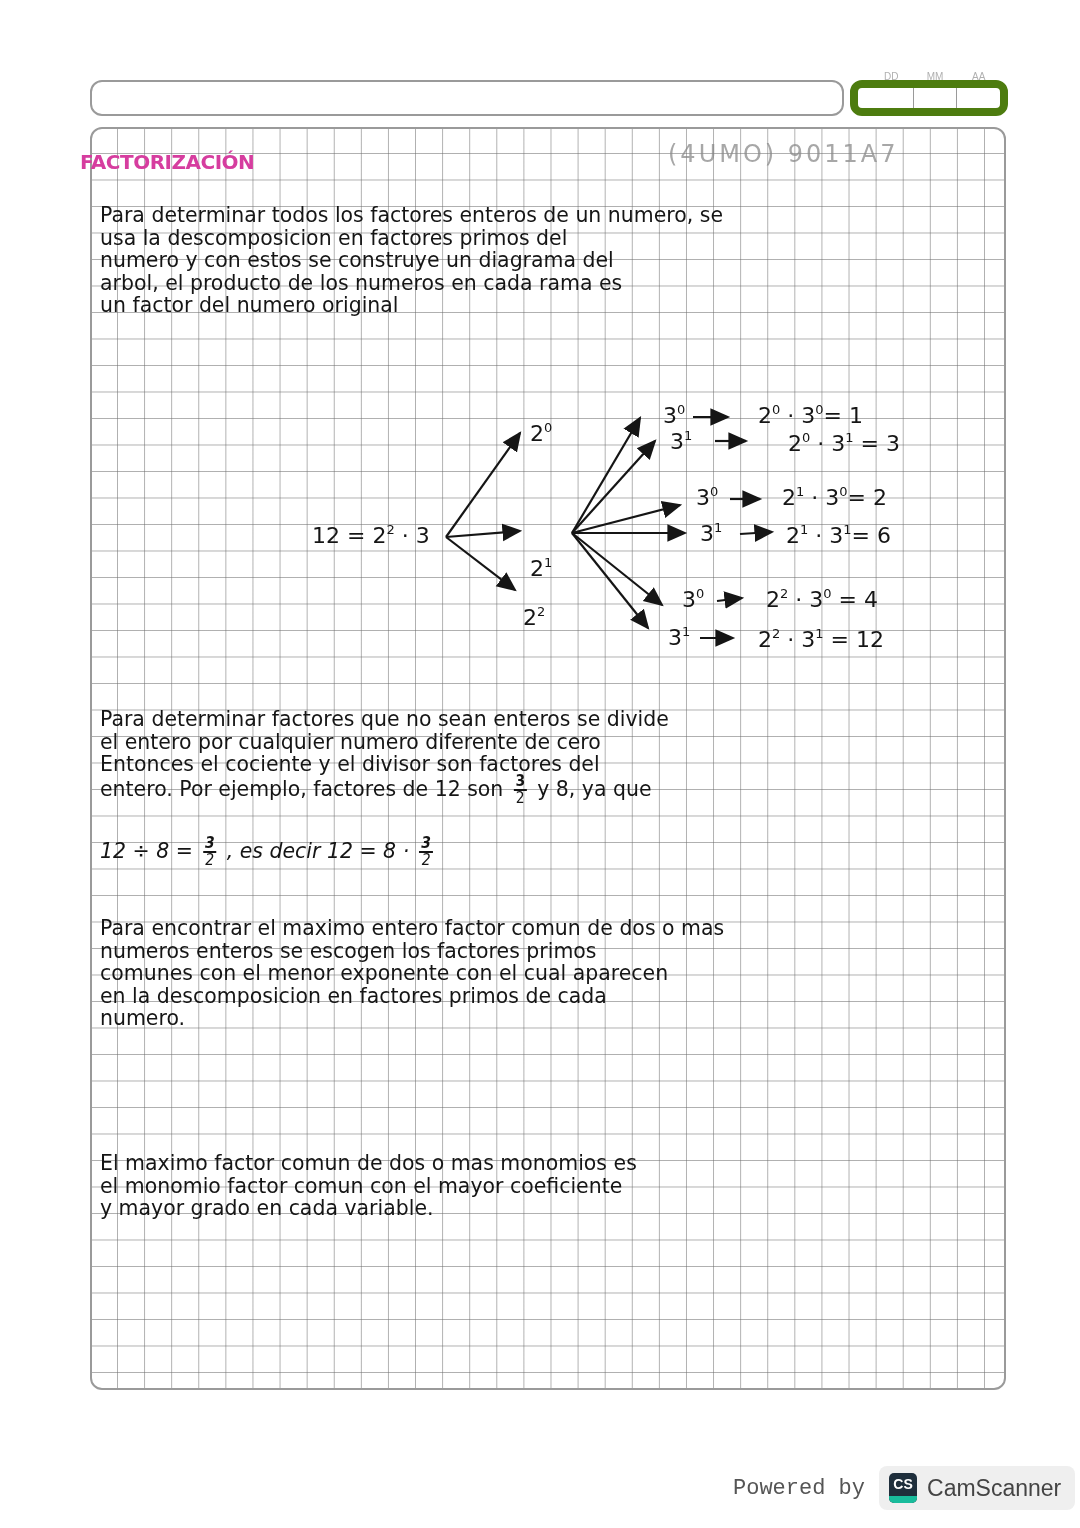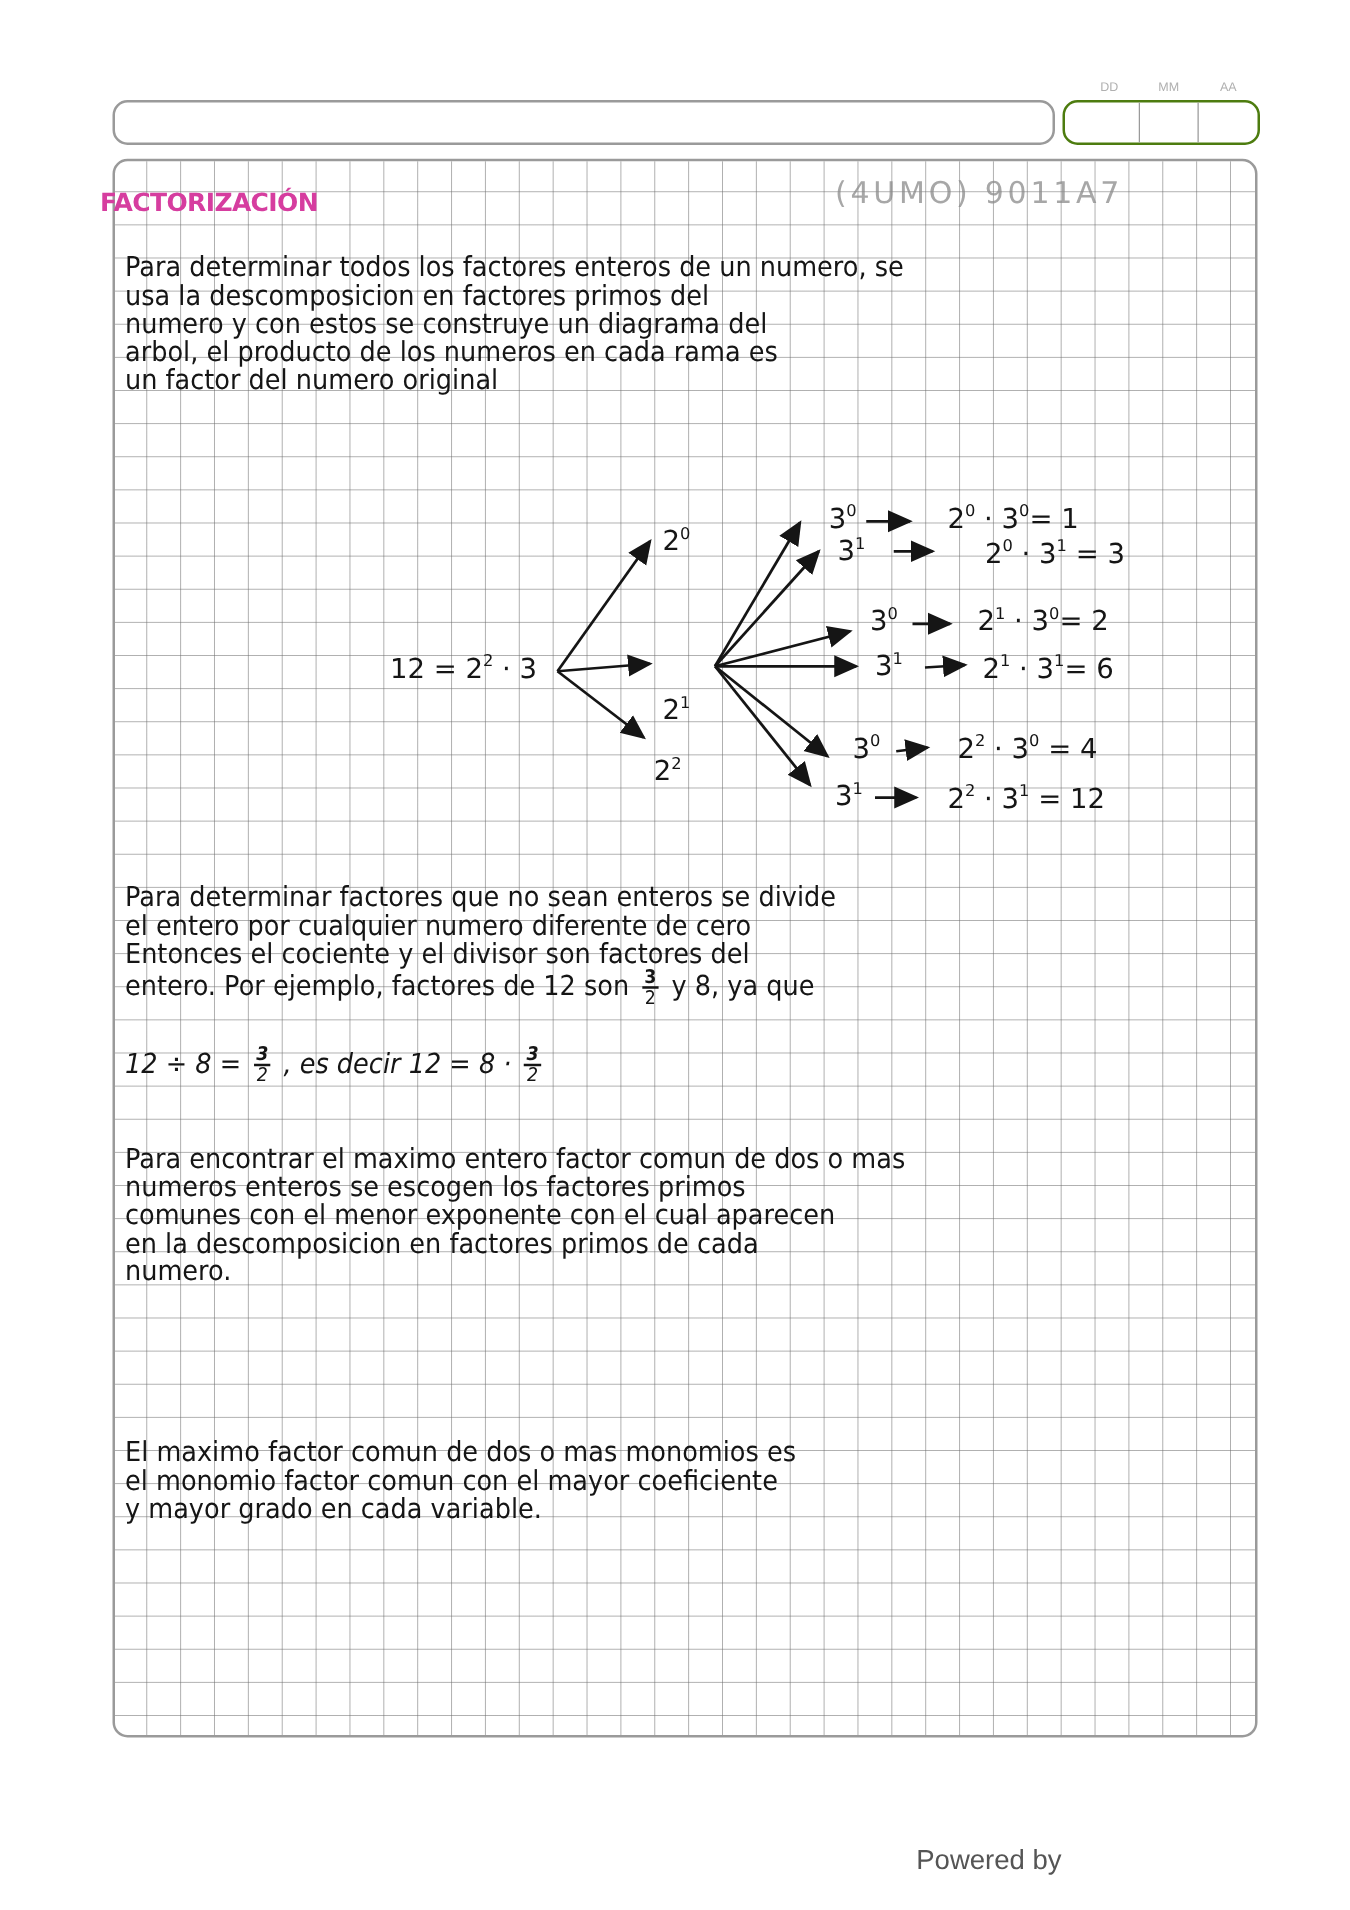--- a/index.html
+++ b/index.html
@@ -6,21 +6,21 @@
   body {
     width: 1080px; height: 1528px; background: #ffffff; position: relative;
     overflow: hidden; font-family: "DejaVu Sans", sans-serif; color: #1a1a1a;
   }
   .header-box {
     position: absolute; left: 90px; top: 80px; width: 754px; height: 36px;
     border: 2px solid #9a9a9a; border-radius: 12px; box-sizing: border-box;
   }
   .date-box {
     position: absolute; left: 850px; top: 80px; width: 158px; height: 36px;
-    border: 2px solid #4d7c0f; border-radius: 12px; box-sizing: border-box;
+    border: 8px solid #4d7c0f; border-radius: 12px; box-sizing: border-box;
     display: flex;
     padding-left: 12px;
   }
   .date-cell { flex: 1; border-right: 1.5px solid #9a9a9a; position: relative; }
   .date-cell:last-child { border-right: none; }
   .date-label {
     position: absolute; top: -17px; left: 0; right: 0; text-align: center;
     font-size: 10px; color: #b0b0b0; font-family: "Liberation Sans", sans-serif;
   }
   .grid-sheet {
@@ -55,21 +55,21 @@
     color: #151515; white-space: nowrap;
   }
   .dlabel sup { font-size: 13px; vertical-align: 9px; }
   .frac { display: inline-block; vertical-align: middle; text-align: center; font-size: 15px; line-height: 15px; margin: 0 4px; }
   .frac .num { display: block; border-bottom: 2px solid #151515; padding: 0 2px; font-weight: bold; }
   .frac .den { display: block; }
   .footer {
     position: absolute; left: 733px; top: 1466px; height: 44px; display: flex; align-items: center;
   }
   .powered {
-    font-family: Liberation Sans, sans-serif; font-size: 22px; color: #555;
+    font-family: Liberation Mono, monospace; font-size: 22px; color: #555;
     margin-right: 14px;
   }
   .cs-badge {
     display: flex; align-items: center; background: #efefef; border-radius: 8px;
     padding: 0 14px 0 10px; height: 44px;
   }
   .cs-logo {
     width: 28px; height: 30px; background: #1f2f3c; border-radius: 5px; position: relative;
     color: #fff; font-family: "Liberation Sans", sans-serif; font-weight: bold; font-size: 14px;
     display: flex; align-items: flex-start; justify-content: center; padding-top: 3px; box-sizing: border-box;
@@ -235,13 +235,17 @@
 </div>
 
 <div class="para" style="top:1102px;margin-top:48px;">
   <span class="line">El maximo factor comun de dos o mas monomios es</span>
   <span class="line" style="margin-top:-4px;">el monomio factor comun con el mayor coeficiente</span>
   <span class="line" style="margin-top:-4px;">y mayor grado en cada variable.</span>
 </div>
 
 <div class="footer">
   <span class="powered">Powered by</span>
+  <div class="cs-badge">
+    <div class="cs-logo">CS</div>
+    <span class="cs-name">CamScanner</span>
+  </div>
 </div>
 
 </body></html>

